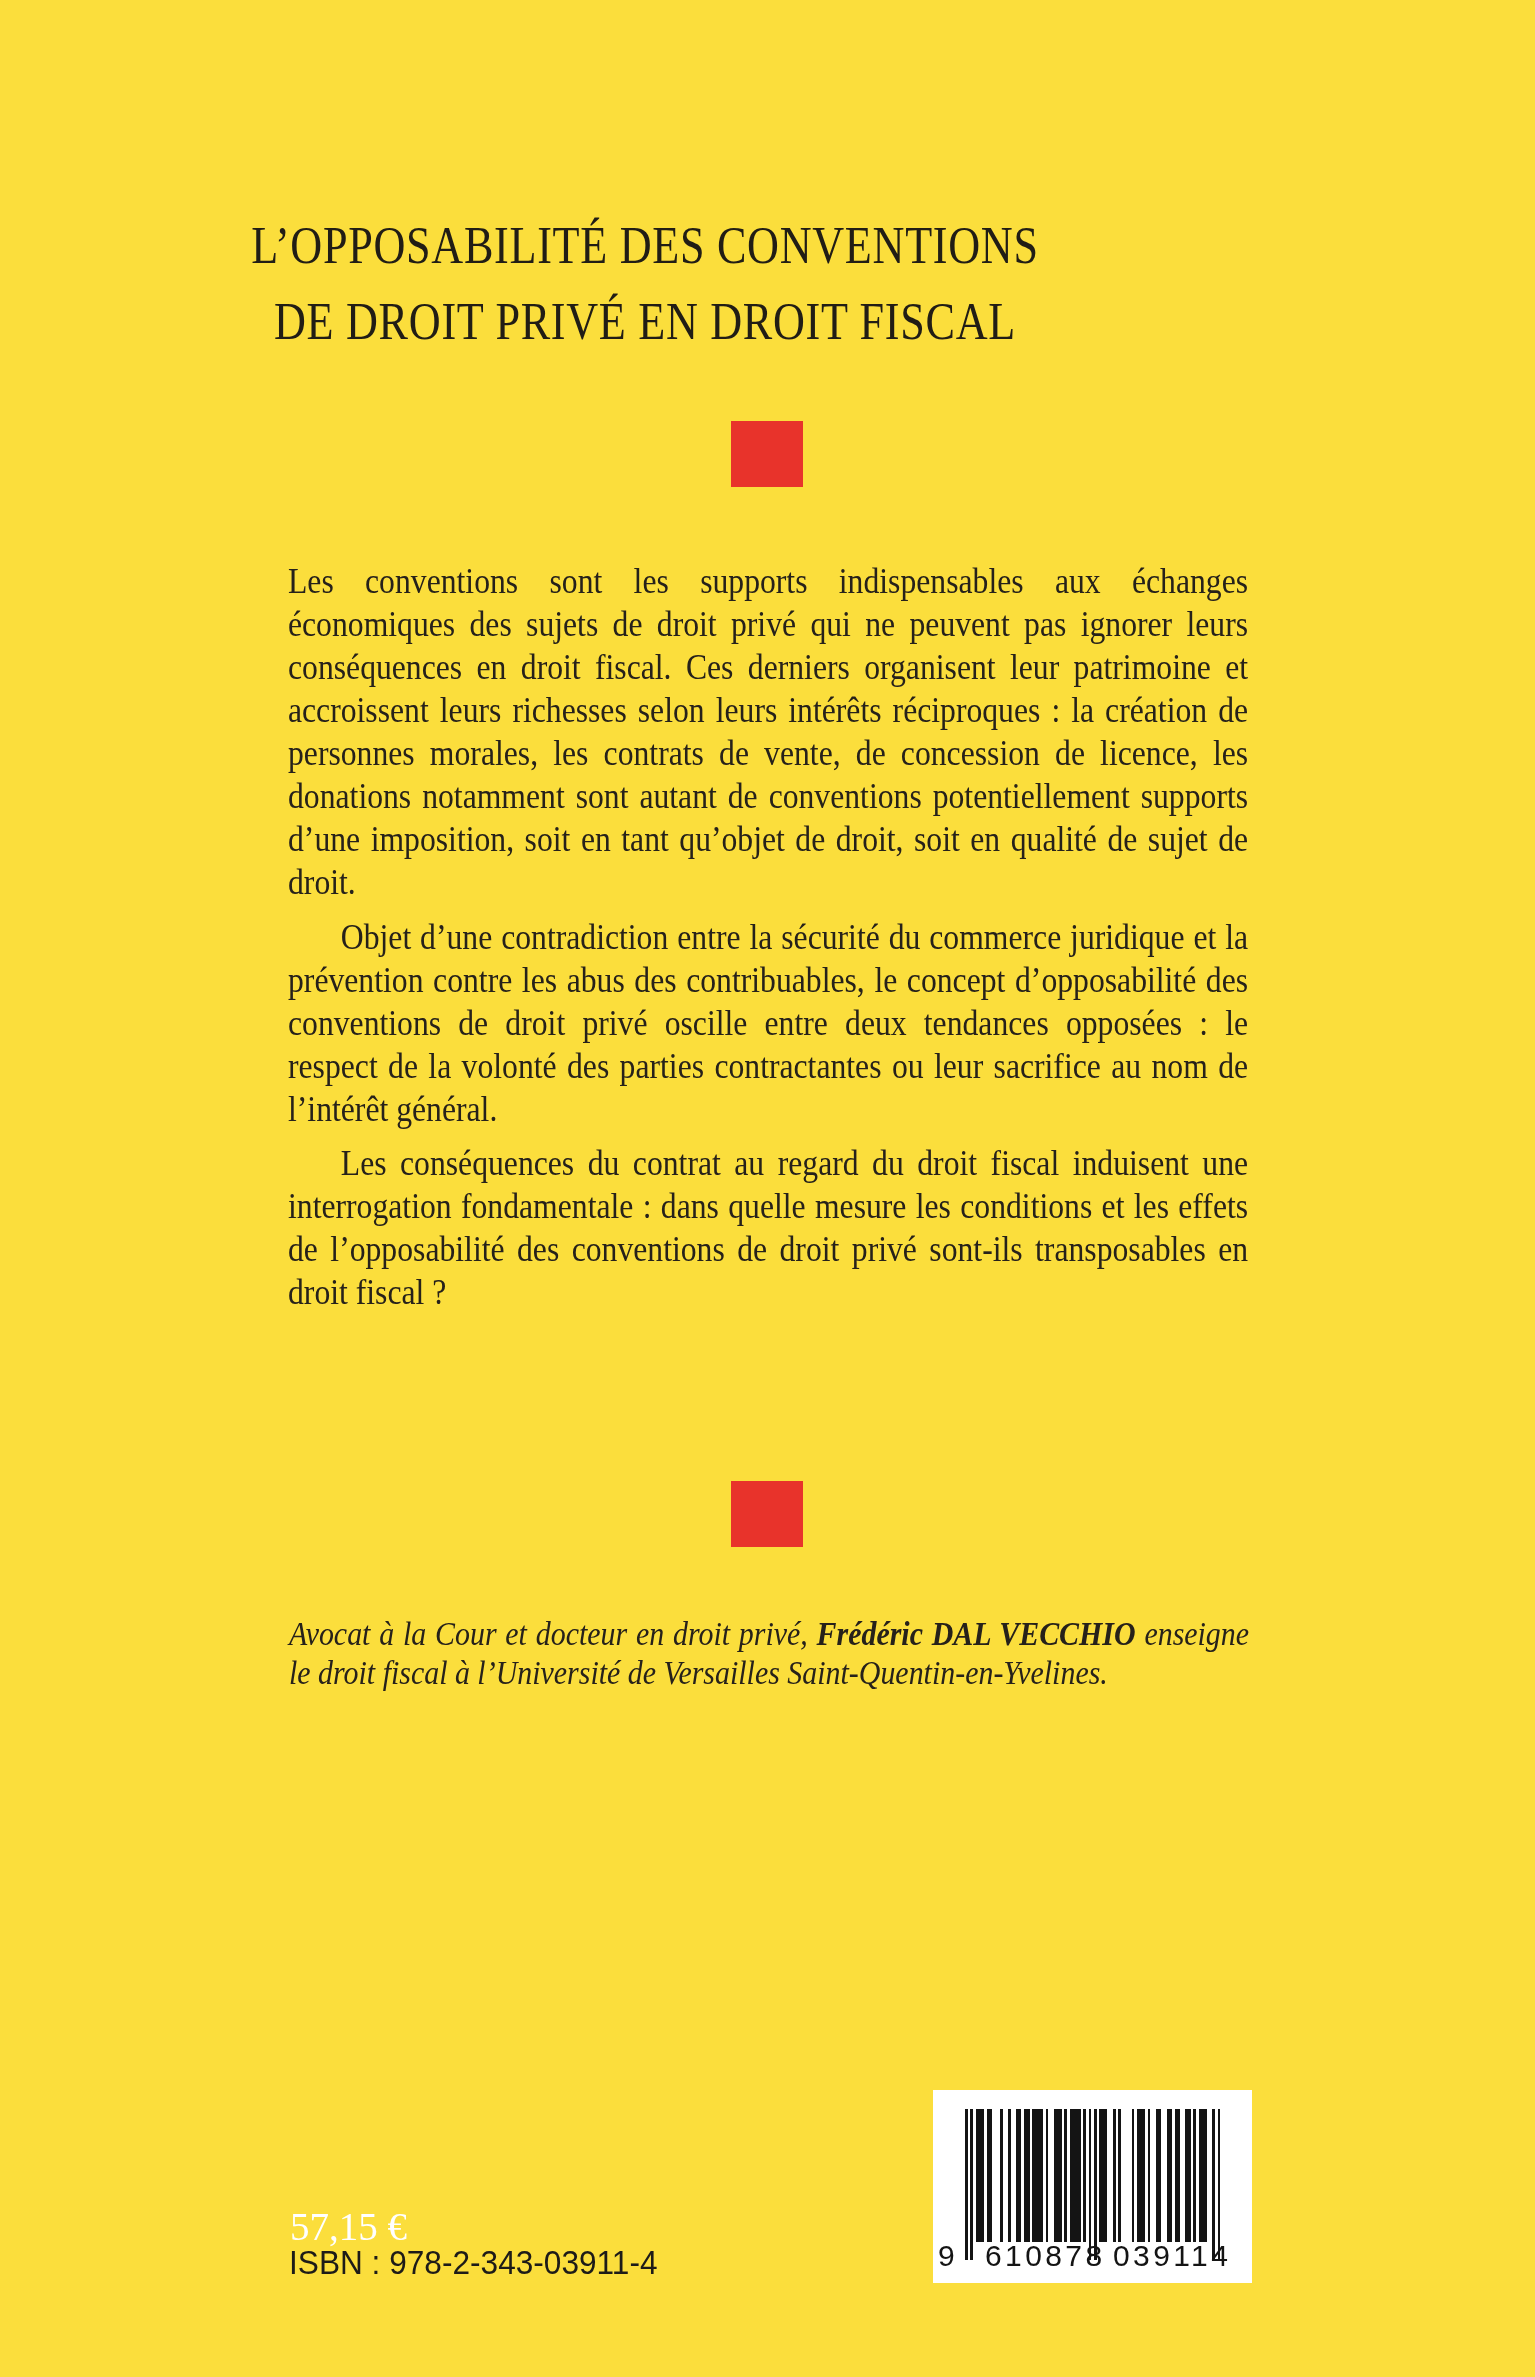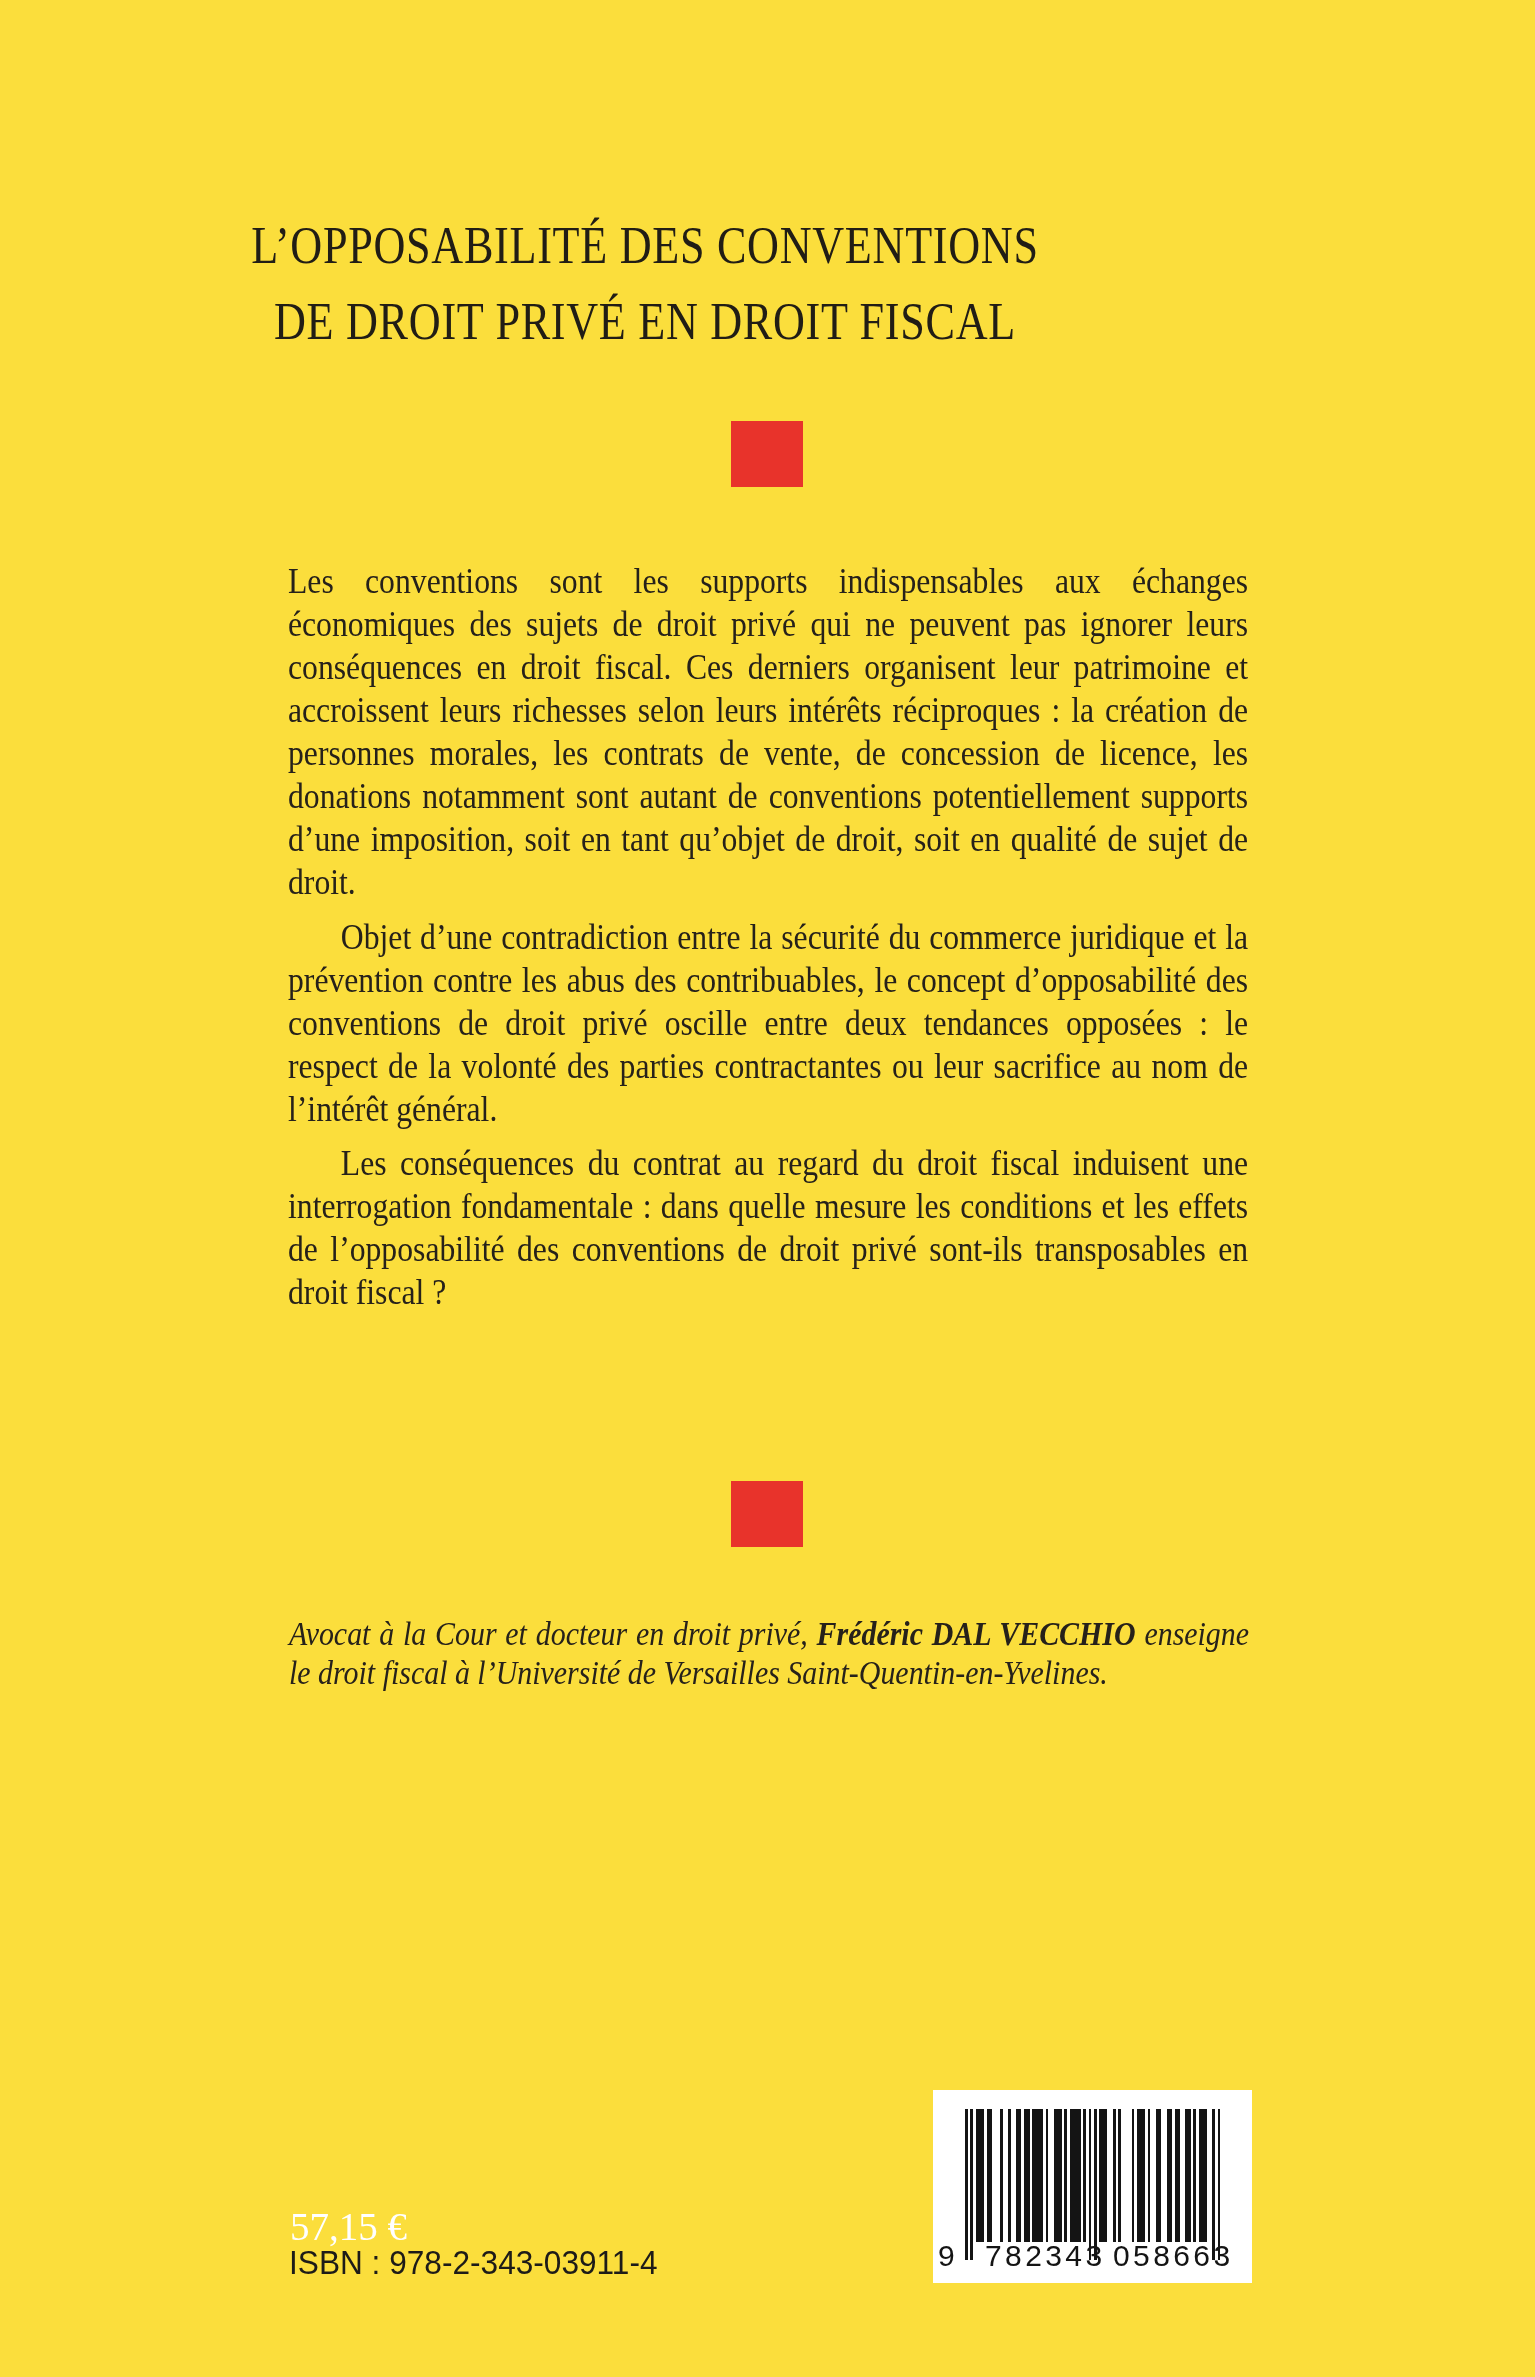--- a/index.html
+++ b/index.html
@@ -238,18 +238,18 @@
         <div class="module black"></div>
         <div class="module black"></div>
         <div class="module black"></div>
         <div class="module"></div>
         <div class="module"></div>
         <div class="module black guard"></div>
         <div class="module guard"></div>
         <div class="module black guard"></div>
       </div>
     <span class="bc-digit bc-first">9</span>
-    <span class="bc-digit bc-left">782343</span>
-    <span class="bc-digit bc-right">058663</span>
+    <span class="bc-digit bc-left">610878</span>
+    <span class="bc-digit bc-right">039114</span>
   </div>
 
 </div>
 
 
 </body></html>

